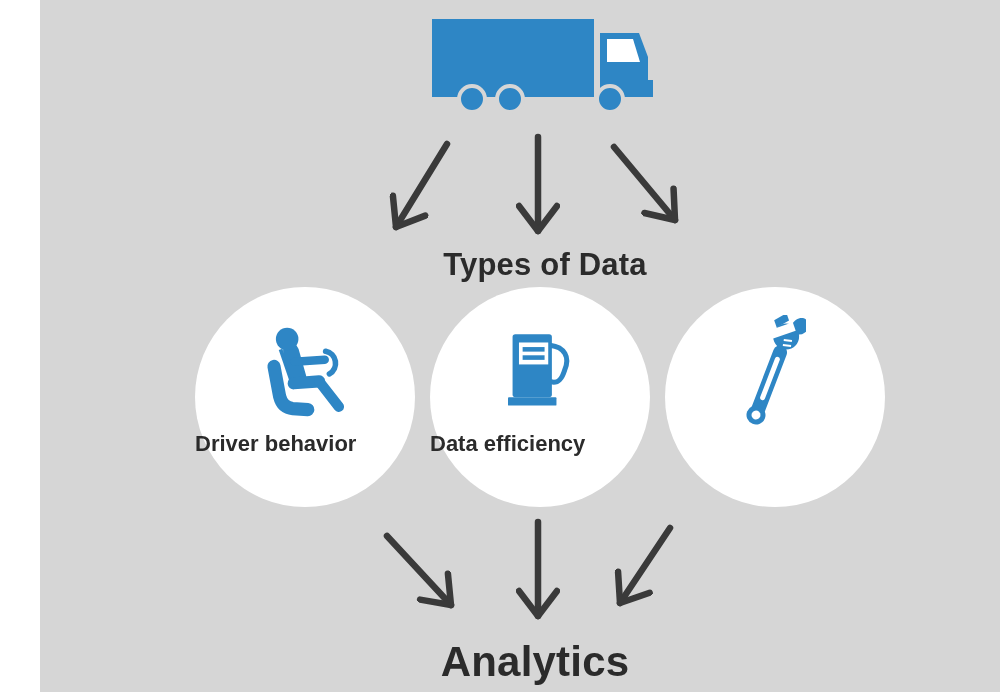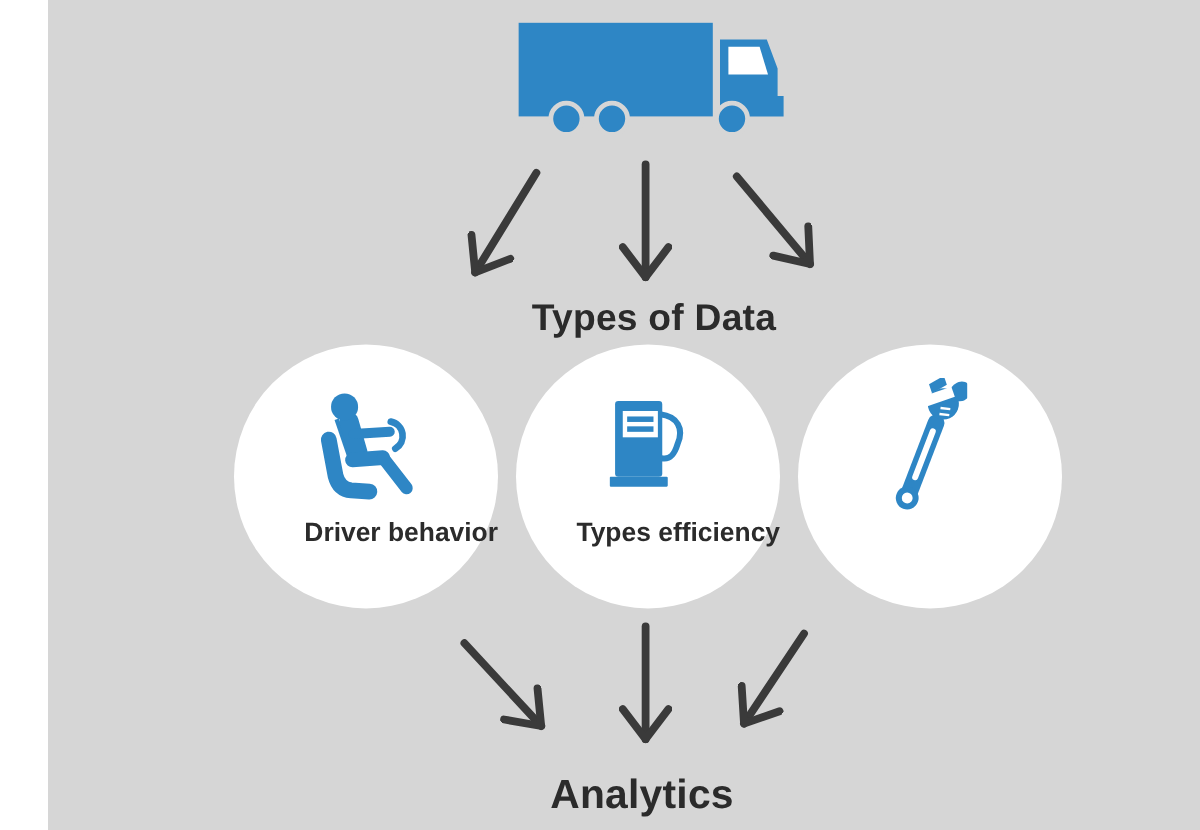--- a/index.html
+++ b/index.html
@@ -14,42 +14,42 @@
   }
   .abs { position: absolute; }
   .heading {
     position: absolute;
     text-align: center;
     font-weight: 700;
     color: var(--text, #2B2B2B);
     letter-spacing: 0.2px;
   }
   .types-label   { left: 305px; top: 247px; width: 400px; font-size: 31px; line-height: 36px; }
-  .analytics-label { left: 295px; top: 644px; width: 400px; font-size: 34px; line-height: 36px; }
+  .analytics-label { left: 295px; top: 644px; width: 400px; font-size: 42px; line-height: 36px; }
   .node {
     position: absolute;
     top: 287px;
     width: 220px;
     height: 220px;
     border-radius: 50%;
     background: var(--node-background, #FFFFFF);
   }
   .node-0 { left: 155px; }
   .node-1 { left: 390px; }
   .node-2 { left: 625px; }
   .node-icon {
     position: absolute;
     left: 50%;
     transform: translateX(-50%);
   }
   .node-label {
     position: absolute;
     top: 144px;
     width: 100%;
-    text-align: right;
+    text-align: left;
     font-size: 22px;
     line-height: 26px;
     font-weight: 700;
     color: var(--text, #2B2B2B);
   }
   .arrow-overlay { left: 0; top: 0; pointer-events: none; }
   .arrow-line {
     stroke: var(--arrow, #3A3A3A);
     stroke-width: 6.5;
     stroke-linecap: round;
@@ -118,21 +118,21 @@
 
   <div class="node node-1">
     <svg class="node-icon" style="top:42px;" width="64" height="80" viewBox="0 0 70 80" aria-hidden="true">
       <path d="M 46,14 C 62,16 68,27 62,41 C 59,51 55,56 47,54" class="stroke-blue" stroke-width="5.5" stroke-linecap="round"></path>
       <rect x="5" y="2" width="43" height="69" rx="3" class="fill-blue"></rect>
       <rect x="0" y="71" width="53" height="9" rx="1" class="fill-blue"></rect>
       <rect x="12" y="11" width="32" height="24" class="fill-white"></rect>
       <rect x="16" y="16" width="24" height="5" class="fill-blue"></rect>
       <rect x="16" y="25" width="24" height="5" class="fill-blue"></rect>
     </svg>
-    <div class="node-label">Types efficiency</div>
+    <div class="node-label">Data efficiency</div>
   </div>
 
   <div class="node node-2">
     <svg class="node-icon" style="top:28px;" width="62" height="110" viewBox="0 0 62 110" aria-hidden="true">
       <g transform="translate(12,100) rotate(21)">
         <rect x="-7" y="-74" width="14" height="74" rx="7" class="fill-blue"></rect>
         <circle cx="0" cy="0" r="9.5" class="fill-blue"></circle>
         <circle cx="0" cy="0" r="4.5" class="fill-white"></circle>
         <rect x="-2.5" y="-62" width="5" height="46" rx="2.5" class="fill-white"></rect>
         <circle cx="0" cy="-84" r="13" class="fill-blue"></circle>

